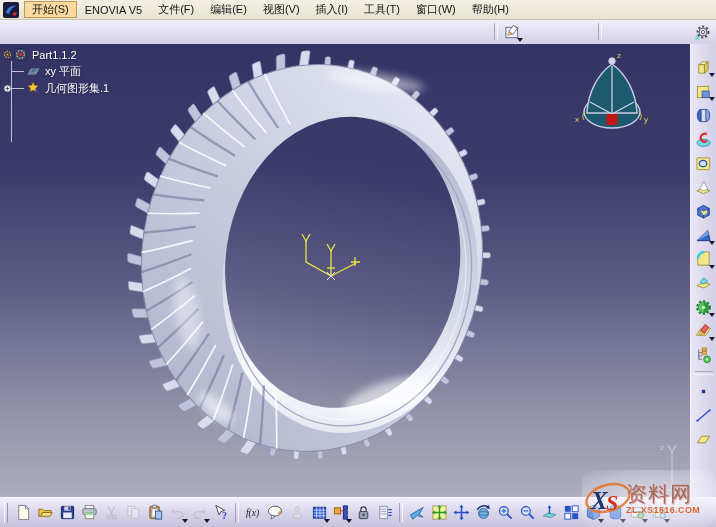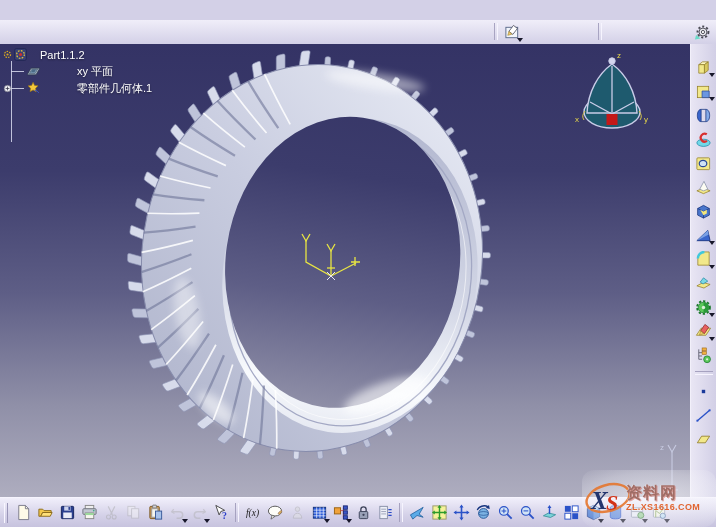--- a/index.html
+++ b/index.html
@@ -38,41 +38,57 @@
     background:linear-gradient(90deg,#e9e6f4,#d2cfe6);border-left:1px solid #f2f0fa;
     display:flex;flex-direction:column;align-items:center;padding-top:12px;gap:2px;}
   
   .bottom-toolbar{position:absolute;left:0;top:497px;width:716px;height:30px;box-sizing:border-box;
     background:linear-gradient(180deg,#f1effb 0%,#d4d1e8 60%,#c7c3de 100%);
     border-top:1px solid #f6f4fe;display:flex;align-items:center;padding-left:3px;}
   
   .tree{position:absolute;left:2px;top:2px;color:#fff;font-size:11px;z-index:5;}
   .trow{display:flex;align-items:center;height:17px;position:relative;white-space:nowrap;cursor:default;}
   .trow svg{flex:0 0 auto;}
-  .tlabel{margin-left:12px;text-shadow:0 1px 2px rgba(0,0,0,.45);}
+  .tlabel{margin-left:4px;text-shadow:0 1px 2px rgba(0,0,0,.45);}
   .vline{position:absolute;left:9px;top:15px;height:81px;width:0;
     border-left:1px solid rgba(216,219,238,.85);}
-  .child{padding-left:24px;gap:24px;}
+  .child{padding-left:24px;}
   .child .stub{position:absolute;left:9px;top:8px;width:13px;height:0;
     border-top:1px solid rgba(216,219,238,.85);}
   .expander{position:absolute;left:0px;top:3px;width:11px;height:11px;}
   
   .watermark{position:absolute;right:0;bottom:0;width:134px;height:57px;z-index:60;
     display:flex;align-items:center;padding-left:2px;box-sizing:border-box;border-radius:12px;
     background:radial-gradient(ellipse at 55% 50%, rgba(248,248,252,.62), rgba(248,248,252,.30) 65%, rgba(248,248,252,0) 100%);}
   .wm-text{display:flex;flex-direction:column;line-height:1;margin-left:-6px;}
-  .wm-title{font-size:16px;font-weight:bold;color:#a06d66;letter-spacing:1px;
+  .wm-title{font-size:21px;font-weight:normal;color:#a06d66;letter-spacing:1px;
     text-shadow:1px 1px 0 rgba(214,100,84,.55), -0.5px -0.5px 0 rgba(255,255,255,.65);}
   .wm-url{font-size:9px;font-weight:bold;color:#e05a20;letter-spacing:.4px;margin-top:2px;opacity:.92;}
 </style>
 </head>
 <body>
 
 <div class="app">
 
+  <div class="menubar" id="menubar">
+    <svg class="logo" viewBox="0 0 16 16">
+      <rect width="16" height="16" rx="2" fill="#1a1a3a"></rect>
+      <path d="M3 11C4 6 8 3 13 4 10 5 7 8 6 12z" fill="#3a7ae0"></path>
+      <path d="M9 12c2-2 4-2 5-1l-2 3z" fill="#d03030"></path>
+    </svg>
+  <span class="mitem hl">开始(S)</span>
+      <span class="mitem">ENOVIA V5</span>
+      <span class="mitem">文件(F)</span>
+      <span class="mitem">编辑(E)</span>
+      <span class="mitem">视图(V)</span>
+      <span class="mitem">插入(I)</span>
+      <span class="mitem">工具(T)</span>
+      <span class="mitem">窗口(W)</span>
+      <span class="mitem">帮助(H)</span>
+    </div>
 
   <div class="toolbar-top">
     <span class="vsep" style="left:494px"></span>
     <span id="sketch-slot" style="position:absolute;left:501px;top:1px">
         <span class="tbtn">
           <svg viewBox="0 0 18 18" width="17" height="17">
             <rect x="2" y="3.5" width="12.5" height="11" fill="#f2f5fb" stroke="#5a6a8a"></rect>
             <path d="M10 1.5l4.2 3.2-4.8 6.3-4.2-3.2z" fill="#fff" stroke="#445" stroke-width="0.8"></path>
             <path d="M5.2 7.8L4 12l4.3-1.1z" fill="#f4c86a" stroke="#94802a" stroke-width="0.6"></path>
           </svg>
@@ -268,21 +284,21 @@
         <div class="trow child">
           <span class="expander"><svg viewBox="0 0 18 18" width="11" height="11">
               <circle cx="9" cy="9" r="5.5" fill="#e8e8f0" stroke="#667"></circle>
               <path d="M6 9h6M9 6v6" stroke="#334" stroke-width="1.2"></path>
             </svg></span>
           <i class="stub"></i>
           <svg viewBox="0 0 18 18" width="15" height="15">
             <path d="M8.5 1.5l1.8 3.8 4.2 0.5-3 2.9 0.7 4.1-3.7-2-3.7 2 0.7-4.1-3-2.9 4.2-0.5z" fill="#f4c83a" stroke="#9a7210" stroke-width="0.7"></path>
             <path d="M10.5 11c2.2 0.6 3.8 1.4 4.8 3.2" stroke="#3a56c8" stroke-width="1.2" fill="none"></path>
           </svg>
-          <span class="tlabel">零部件几何体.1</span>
+          <span class="tlabel">几何图形集.1</span>
         </div>
       </div>
   </div>
 
   <div class="right-toolbar" id="right-toolbar">
       <span class="tbtn">
         <svg viewBox="0 0 18 18" width="17" height="17">
           <path d="M4 6l4-3h6l-4 3z" fill="#fdf6c0" stroke="#94802a" stroke-width="0.8"></path>
           <path d="M4 6h6v9H4z" fill="#f2e88a" stroke="#94802a" stroke-width="0.8"></path>
           <path d="M10 6l4-3v9l-4 3z" fill="#d8c85e" stroke="#94802a" stroke-width="0.8"></path>

